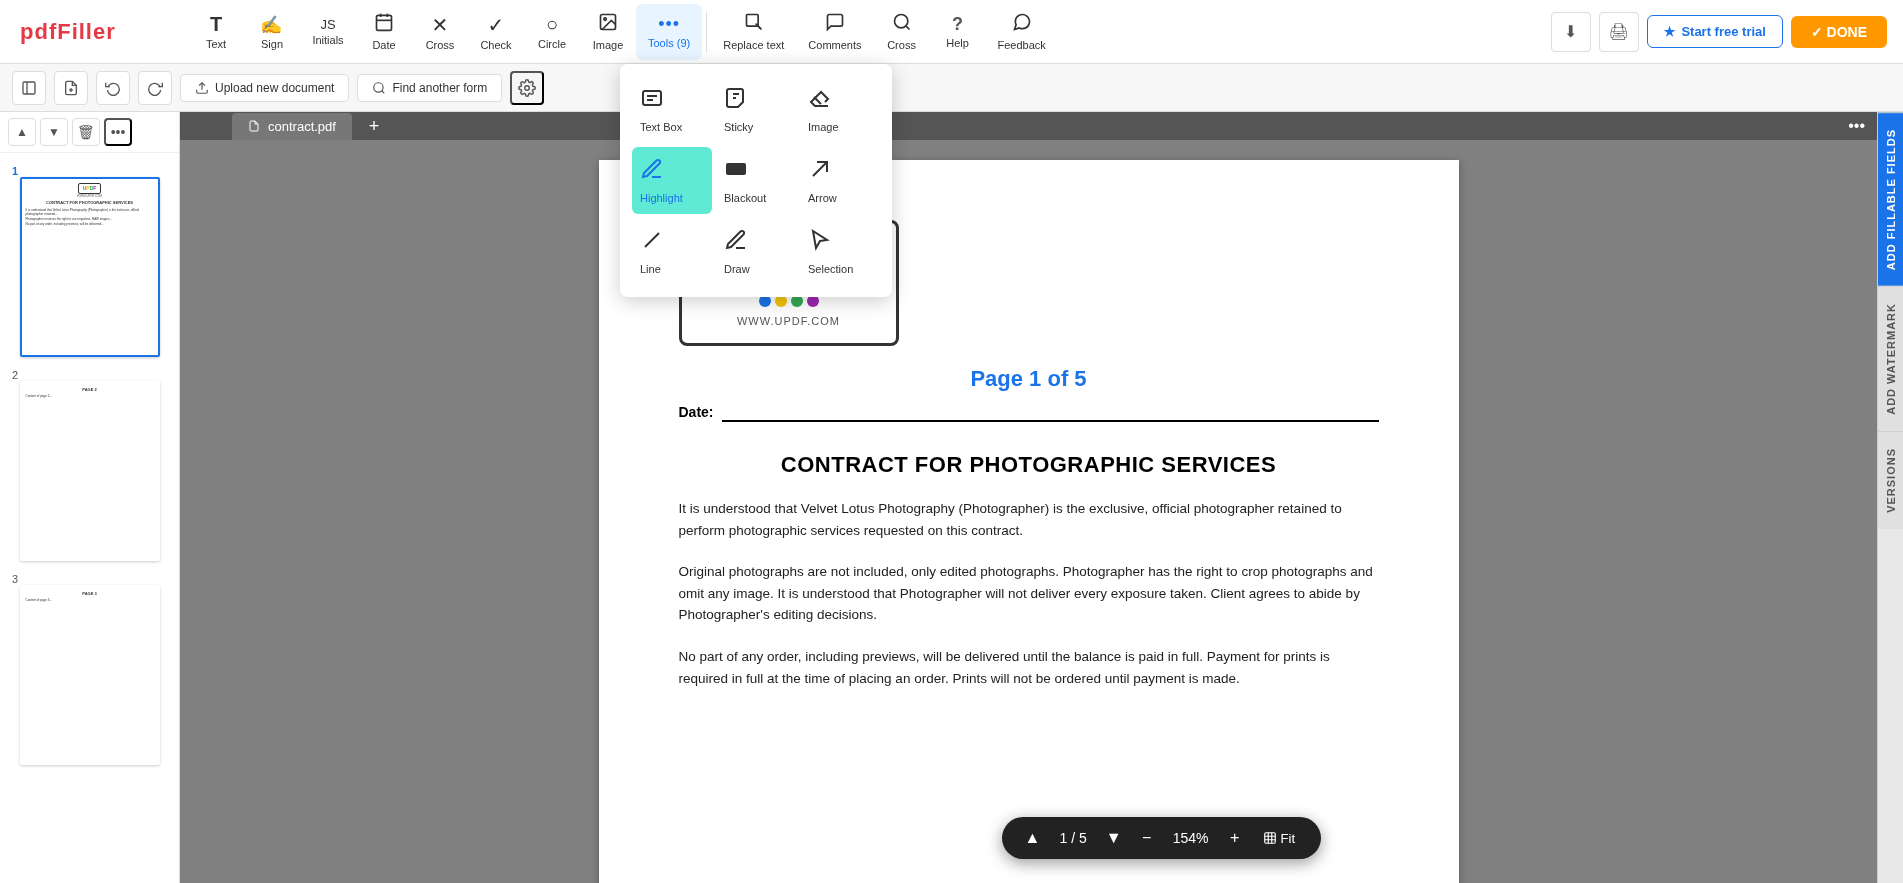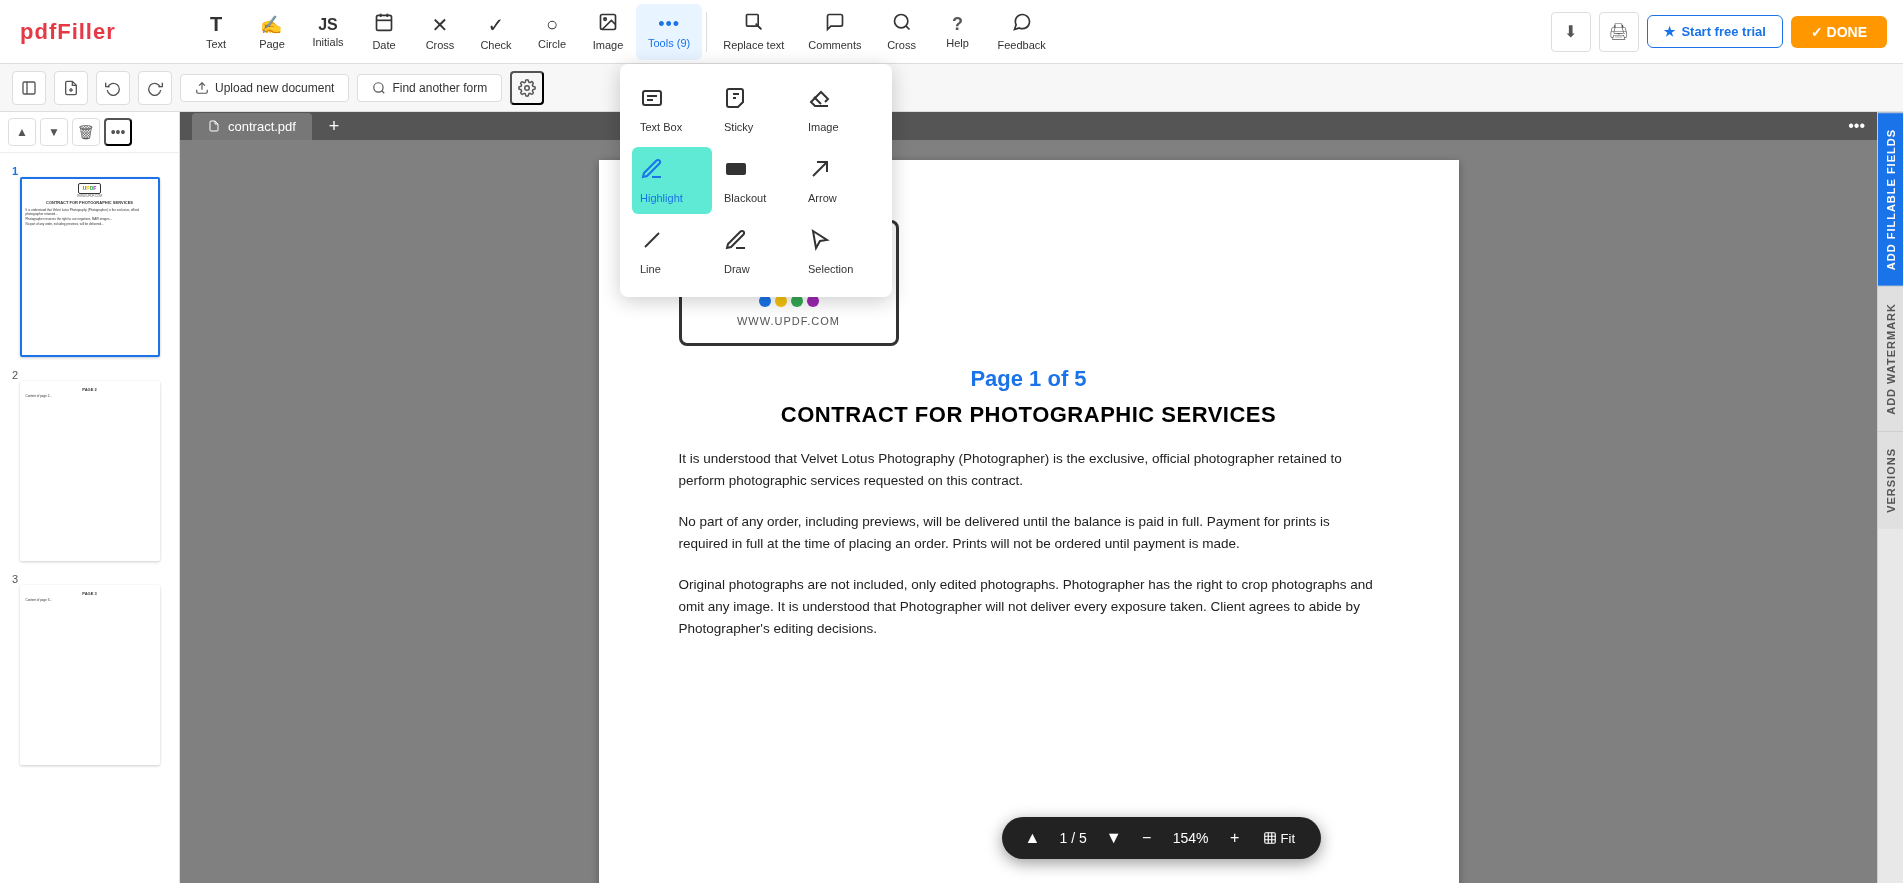--- a/index.html
+++ b/index.html
@@ -147,21 +147,21 @@
       flex: 1; background: #808080; overflow-y: auto; position: relative;
       display: flex; flex-direction: column; align-items: center;
     }
     .pdf-tab-bar {
       width: 100%; background: #555; display: flex; align-items: center;
       padding: 0 12px; height: 40px; gap: 8px;
     }
     .pdf-tab {
       display: flex; align-items: center; gap: 8px;
       background: #666; color: #fff; padding: 6px 16px; border-radius: 4px 4px 0 0;
-      font-size: 13px; cursor: pointer;
+      font-size: 13px; cursor: pointer; margin-left: 40px;
     }
     .pdf-tab.active { background: #777; }
     .pdf-tab-add {
       display: flex; align-items: center; justify-content: center;
       width: 28px; height: 28px; color: #fff; cursor: pointer;
       font-size: 18px;
     }
     .pdf-tab-more {
       display: flex; align-items: center; justify-content: center;
       color: #fff; cursor: pointer; font-size: 16px; margin-left: auto;
@@ -290,24 +290,24 @@
     </span>
   </div>
 
   <div class="toolbar-tools">
     <button class="tool-btn">
       <span class="icon" style="font-size:20px;font-weight:700;">T</span>
       <span>Text</span>
     </button>
     <button class="tool-btn">
       <span class="icon">✍</span>
-      <span>Page</span>
-    </button>
-    <button class="tool-btn">
-      <span class="icon" style="font-size:16px;font-weight:700;text-align:right;">JS</span>
+      <span>Sign</span>
+    </button>
+    <button class="tool-btn">
+      <span class="icon" style="font-size:13px;font-weight:400;text-align:right;">JS</span>
       <span>Initials</span>
     </button>
     <button class="tool-btn">
       <span class="icon">
         <svg width="20" height="20" viewBox="0 0 24 24" fill="none" stroke="#333" stroke-width="2">
             <rect x="3" y="4" width="18" height="18" rx="2"></rect>
             <line x1="16" y1="2" x2="16" y2="6"></line>
             <line x1="8" y1="2" x2="8" y2="6"></line>
             <line x1="3" y1="10" x2="21" y2="10"></line>
           </svg>
@@ -528,26 +528,30 @@
               <div class="dot dot-yellow"></div>
               <div class="dot dot-green"></div>
               <div class="dot dot-purple"></div>
             </div>
             <div class="updf-logo-url">WWW.UPDF.COM</div>
           </div>
         </div>
 
         <div class="page-watermark-text">Page 1 of 5</div>
 
+        <div class="date-line">
+          <span>Date:</span>
+          <div class="date-underline"></div>
+        </div>
 
         <div class="contract-title">CONTRACT FOR PHOTOGRAPHIC SERVICES</div>
 
         <p class="contract-para">It is understood that Velvet Lotus Photography (Photographer) is the exclusive, official photographer retained to perform photographic services requested on this contract.</p>
+        <p class="contract-para">Original photographs are not included, only edited photographs. Photographer has the right to crop photographs and omit any image. It is understood that Photographer will not deliver every exposure taken. Client agrees to abide by Photographer's editing decisions.</p>
         <p class="contract-para">No part of any order, including previews, will be delivered until the balance is paid in full. Payment for prints is required in full at the time of placing an order. Prints will not be ordered until payment is made.</p>
-        <p class="contract-para">Original photographs are not included, only edited photographs. Photographer has the right to crop photographs and omit any image. It is understood that Photographer will not deliver every exposure taken. Client agrees to abide by Photographer's editing decisions.</p>
       </div>
     </div>
   </div>
 
   <div class="right-sidebar">
     <div class="right-sidebar-tab active">
       <span>ADD FILLABLE FIELDS</span>
     </div>
     <div class="right-sidebar-tab">
       <span>ADD WATERMARK</span>

